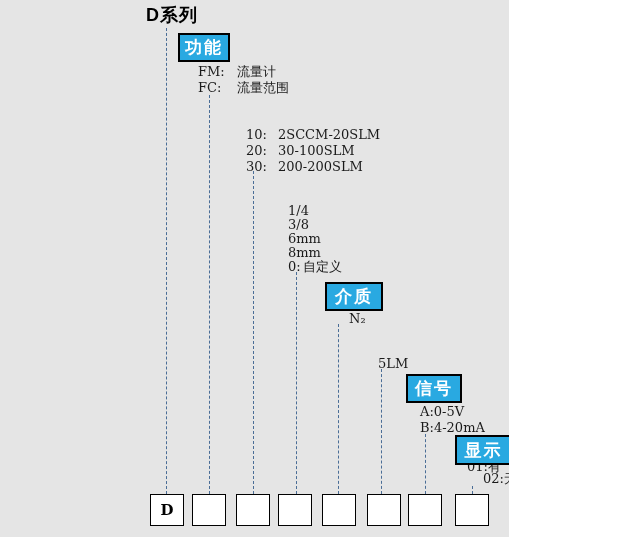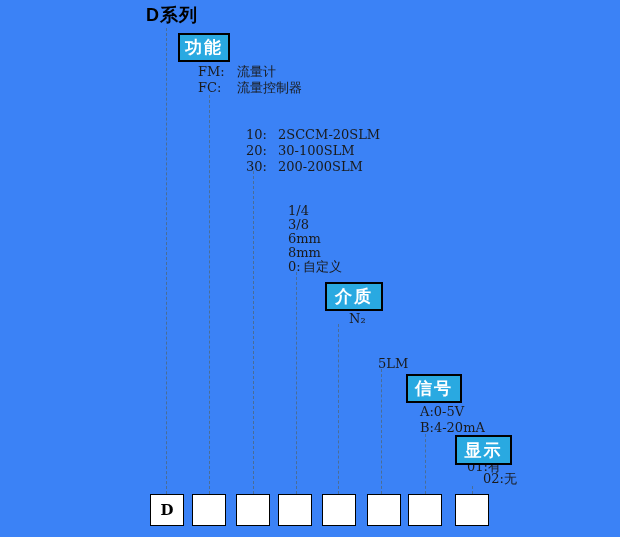--- a/index.html
+++ b/index.html
@@ -2,22 +2,22 @@
 <html style="--accent: #29A9E1; --connector: #4A6D96;"><head>
 <meta charset="utf-8">
 <style>
   :root{
     --accent:#29A9E1;
     --connector:#4A6D96;
   }
   html,body{margin:0;padding:0;background:#ffffff;}
   .stage{
     position:relative;
-    width:620px;height:537px;
-    background:#3b82f6;
+    width:509px;height:537px;
+    background:#e5e5e5;
     overflow:hidden;
     font-family:"DejaVu Serif","Liberation Serif",serif;
   }
   .title{
     position:absolute;left:146px;top:3px;
     font-family:"Liberation Sans","DejaVu Sans",sans-serif;
     font-weight:bold;font-size:18px;color:#000;
     letter-spacing:1px;white-space:nowrap;
   }
   .dash{
@@ -72,21 +72,21 @@
 
   <div class="bluebox" style="left:178px;top:33px;width:52px;height:29px">
     <span>功能</span>
   </div>
   <div class="opt" style="left:198px;top:66px">
     <span class="code">FM:</span>
     <span class="val" style="left:39px">流量计</span>
   </div>
   <div class="opt" style="left:198px;top:82px">
     <span class="code">FC:</span>
-    <span class="val" style="left:39px">流量控制器</span>
+    <span class="val" style="left:39px">流量范围</span>
   </div>
 
   <div class="opt" style="left:246px;top:129px">
     <span class="code">10:</span>
     <span class="val" style="left:32px">2SCCM-20SLM</span>
   </div>
   <div class="opt" style="left:246px;top:145px">
     <span class="code">20:</span>
     <span class="val" style="left:32px">30-100SLM</span>
   </div>

